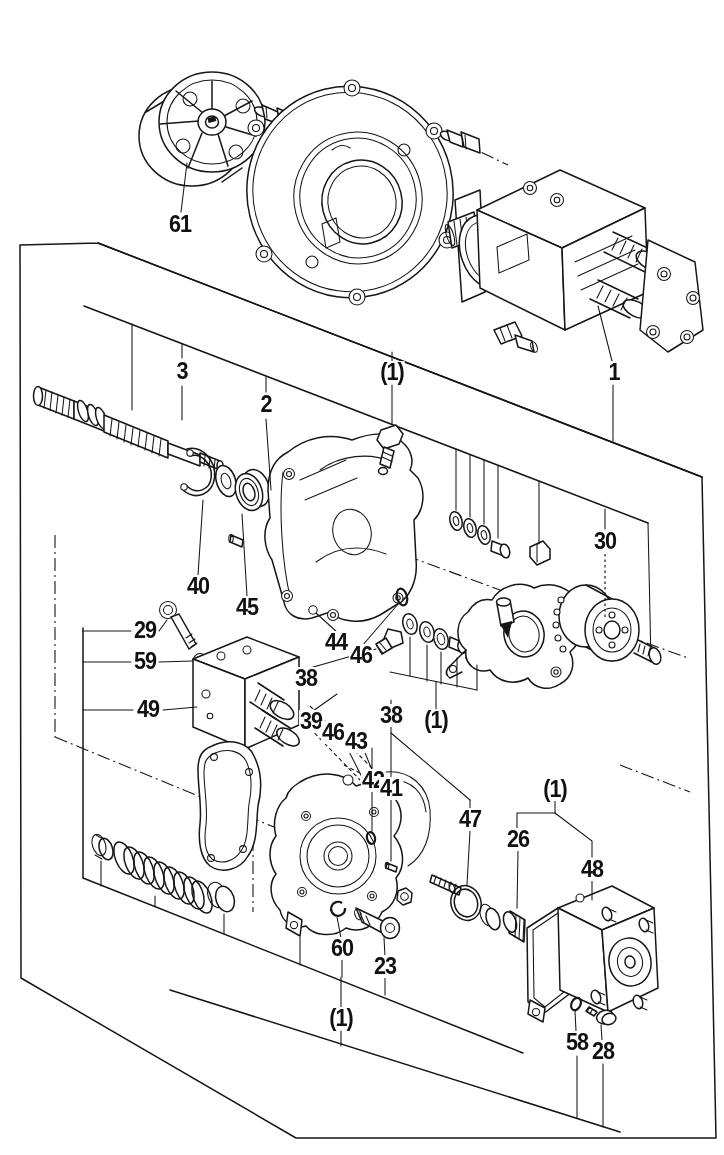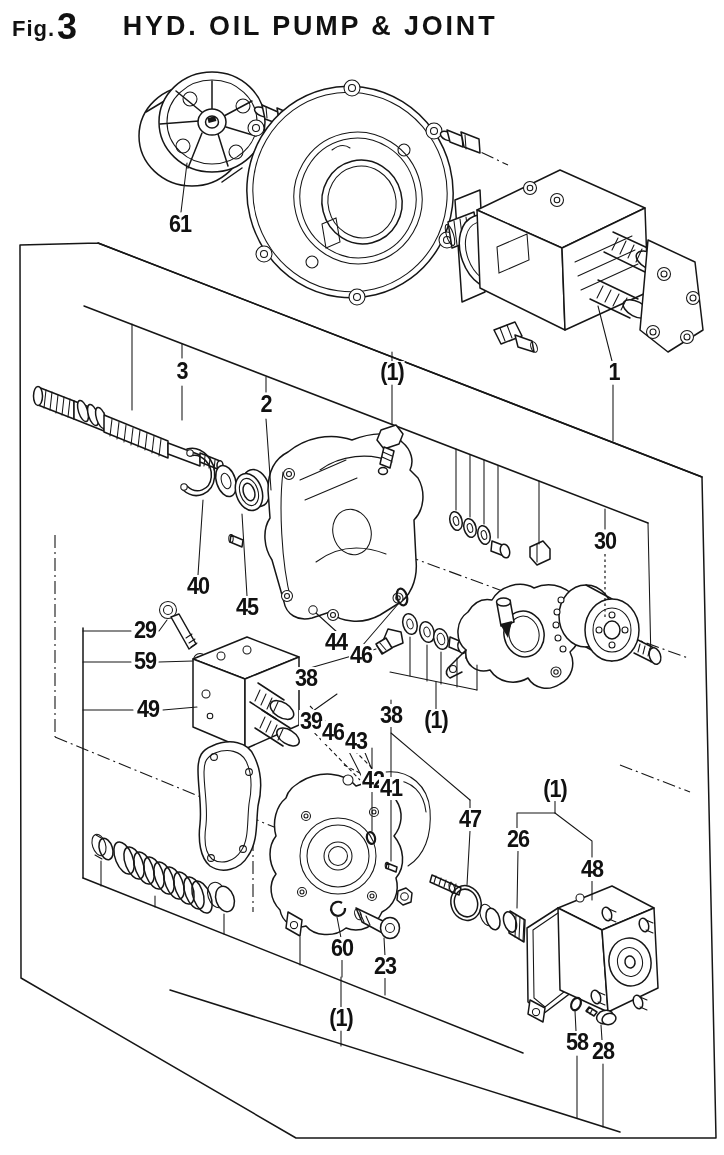--- a/index.html
+++ b/index.html
@@ -21,23 +21,20 @@
   svg .dd{stroke:#161616;stroke-width:1.1;fill:none;stroke-dasharray:13 4 2 4;}
   svg .dot{stroke:#161616;stroke-width:1.2;fill:none;stroke-dasharray:2.5 3;}
   svg .dash{stroke:#161616;stroke-width:1.1;fill:none;stroke-dasharray:4 3;}
   svg .bold{stroke:#161616;stroke-width:2.2;fill:none;}
 </style>
 </head>
 <body>
 
 <div id="page">
 
-  <div id="titlebar">
-    <span class="figlabel">Fig.</span><span class="fignum">3</span><span class="figtitle">HYD. OIL PUMP &amp; JOINT</span>
-  </div>
 
   <div id="diagram">
   <svg width="724" height="1155" viewBox="0 0 724 1155" xmlns="http://www.w3.org/2000/svg">
 
     <g>
       <polyline class="ln" points="98,243 20,245 21,978 296,1138 716,1138 702,477 98,243"></polyline>
       <line class="ln" x1="98" y1="243" x2="702" y2="477"></line>
     </g>
     <g>
       <line class="ln" x1="84" y1="306" x2="648" y2="523"></line>

